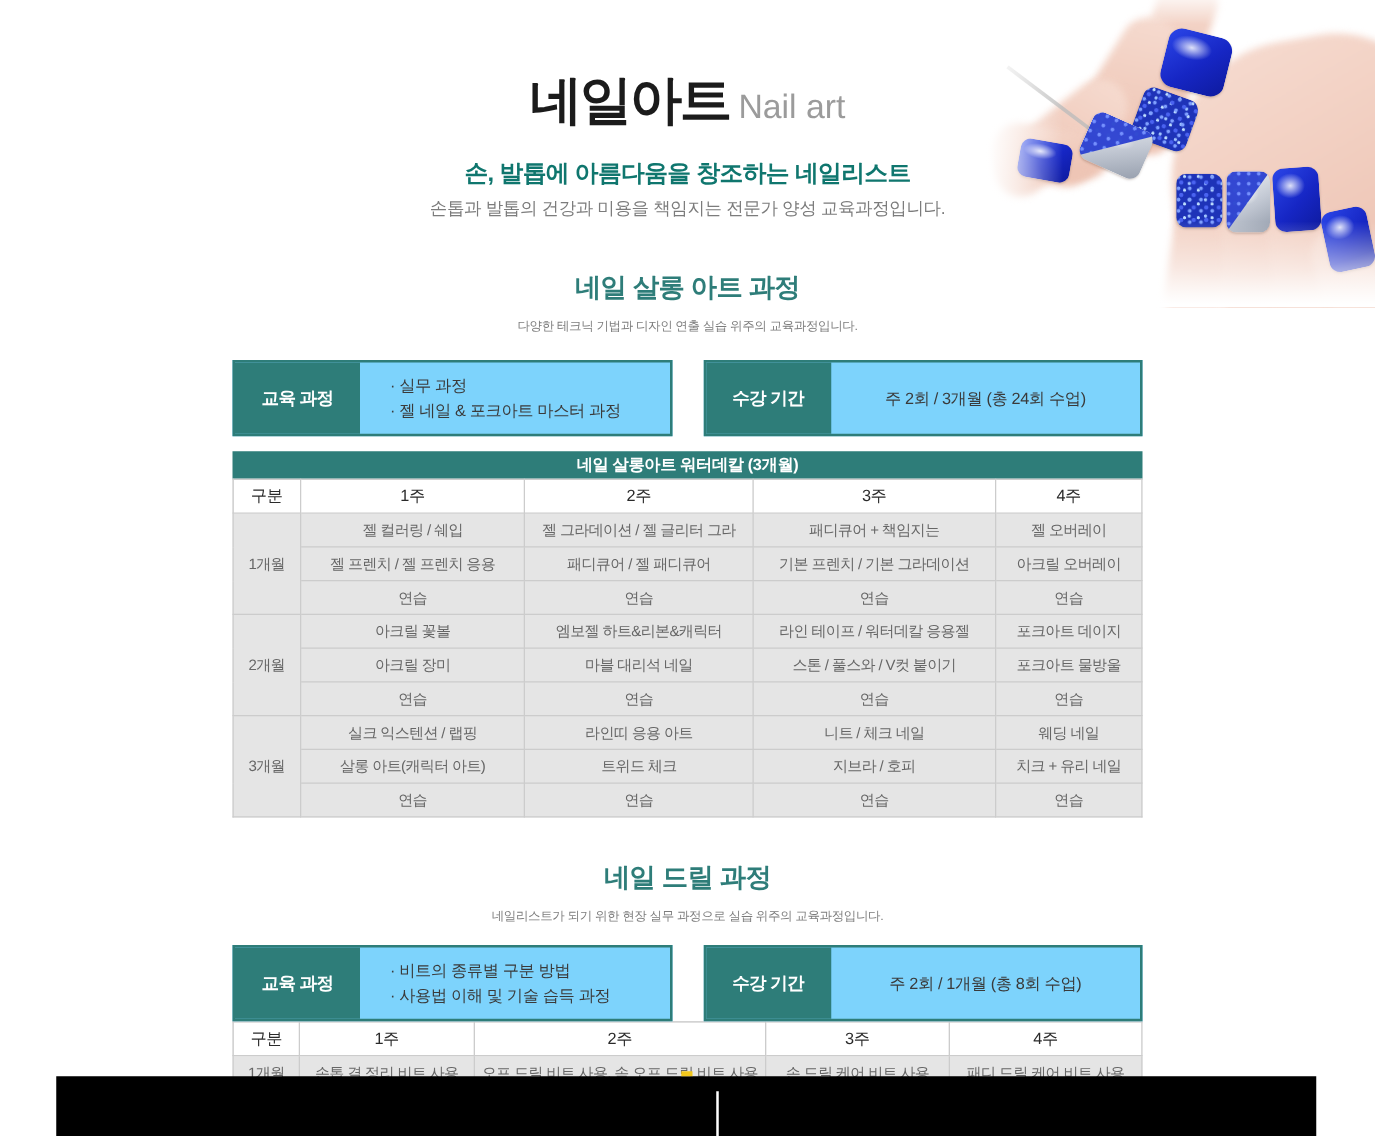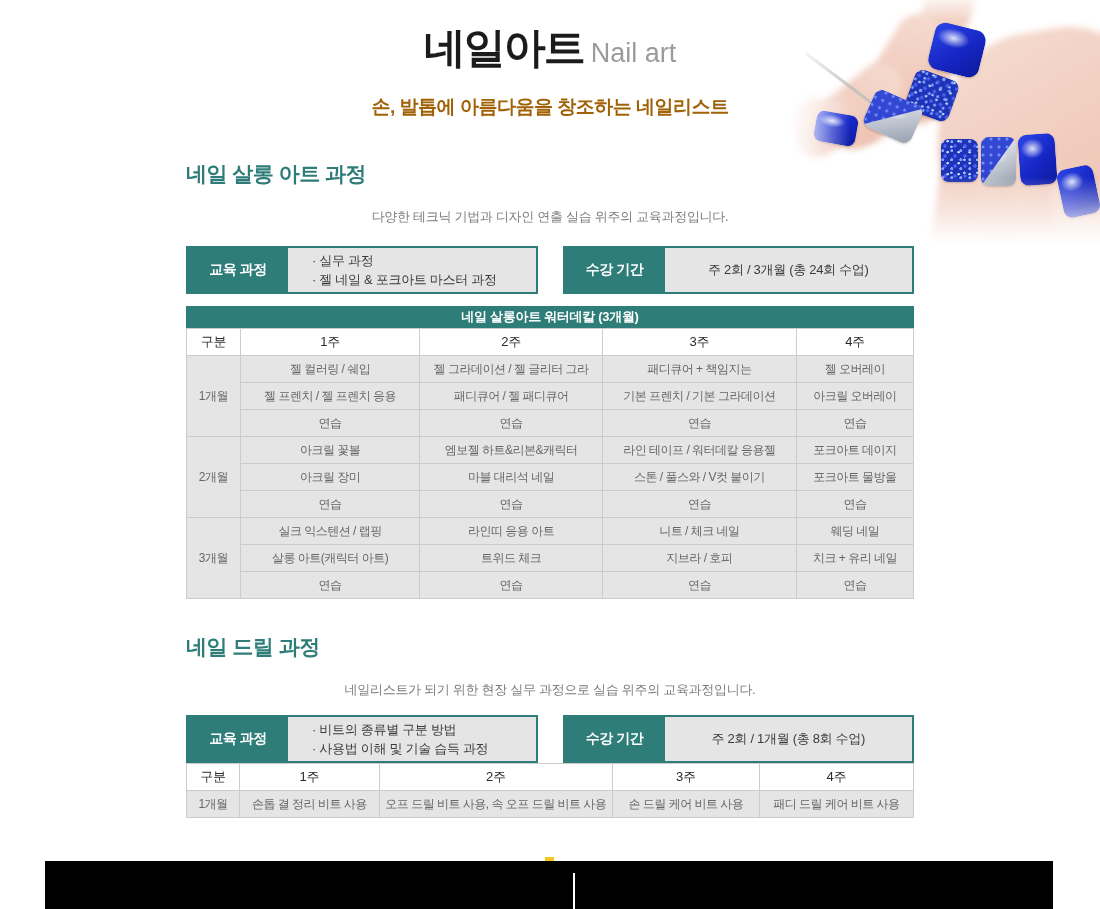--- a/index.html
+++ b/index.html
@@ -3,36 +3,36 @@
 <meta charset="utf-8">
 <style>
   html,body{margin:0;padding:0;}
   body{
     width:1100px;height:909px;position:relative;overflow:hidden;background:#ffffff;
     font-family:"Liberation Sans","DejaVu Sans",sans-serif;
   }
   .content{width:728px;margin:0 auto;position:relative;z-index:2;}
 
   
-  .header-block{padding-top:20px;text-align:center;}
+  .header-block{padding-top:52px;text-align:center;}
   .title-ko{font-size:42px;font-weight:bold;color:#1b1b1b;letter-spacing:-2px;}
   .title-en{font-size:27px;color:#9b9b9b;margin-left:7px;letter-spacing:0;}
-  .subtitle{margin-top:18px;font-size:19px;font-weight:bold;color:#a16207;letter-spacing:-0.5px;}
+  .subtitle{margin-top:18px;font-size:19px;font-weight:bold;color:#0f766e;letter-spacing:-0.5px;}
   .tagline{margin-top:6px;font-size:14px;color:#7c7c7c;letter-spacing:-0.3px;}
 
   
   .section-1{margin-top:40px;}
   .section-2{margin-top:34px;}
-  .sec-heading{font-size:21px;font-weight:bold;color:#2e7d79;letter-spacing:-0.5px;}
-  .sec-desc{font-size:13px;color:#7c7c7c;text-align:center;margin-top:20px;letter-spacing:-0.3px;}
+  .sec-heading{font-size:21px;font-weight:bold;color:#2e7d79;text-align:center;letter-spacing:-0.5px;}
+  .sec-desc{font-size:10px;color:#7c7c7c;text-align:center;margin-top:10px;letter-spacing:-0.3px;}
 
   
   .boxes{display:flex;gap:25px;margin-top:20px;}
   .section-2 .boxes{margin-top:16px;}
-  .info-box{flex:1;border:2px solid #2e7d79;display:flex;height:48px;background:#e5e5e5;box-sizing:border-box;}
+  .info-box{flex:1;border:2px solid #2e7d79;display:flex;height:61px;background:#7dd3fc;box-sizing:border-box;}
   .box-label{width:100px;background:#2e7d79;color:#ffffff;font-size:14px;font-weight:bold;
     display:flex;align-items:center;justify-content:center;flex-shrink:0;letter-spacing:-0.5px;}
   .box-content{flex:1;display:flex;flex-direction:column;justify-content:center;
     font-size:13px;color:#3a3a3a;line-height:1.5;letter-spacing:-0.3px;}
   .box-content.left{padding-left:24px;border-radius:18px;}
   .box-content.center{align-items:center;text-align:right;}
 
   
   .tbl-title{margin-top:12px;background:#2e7d79;color:#ffffff;font-size:13px;font-weight:bold;
     text-align:center;height:22px;line-height:22px;letter-spacing:-0.3px;}
@@ -126,20 +126,21 @@
   <div class="photo-fade"></div>
 </div>
 
 <div class="content">
 
   <div class="header-block">
     <div>
       <span class="title-ko">네일아트</span><span class="title-en">Nail art</span>
     </div>
     <div class="subtitle">손, 발톱에 아름다움을 창조하는 네일리스트</div>
+    <div class="tagline">손톱과 발톱의 건강과 미용을 책임지는 전문가 양성 교육과정입니다.</div>
   </div>
 
   <div class="section-1">
     <div class="sec-heading">네일 살롱 아트 과정</div>
     <div class="sec-desc">다양한 테크닉 기법과 디자인 연출 실습 위주의 교육과정입니다.</div>
 
     <div class="boxes">
       <div class="info-box">
         <div class="box-label">교육 과정</div>
         <div class="box-content left">

